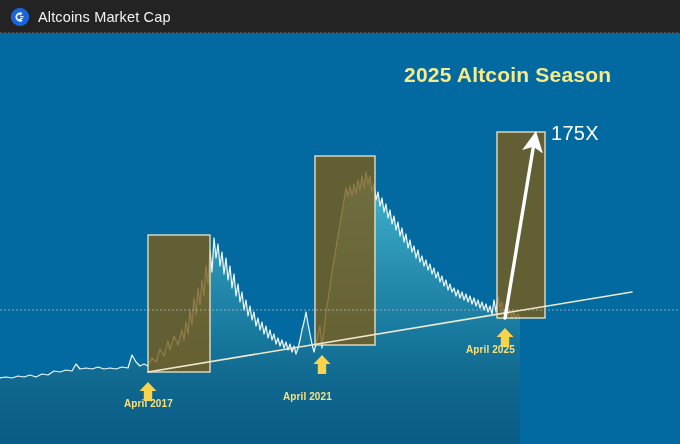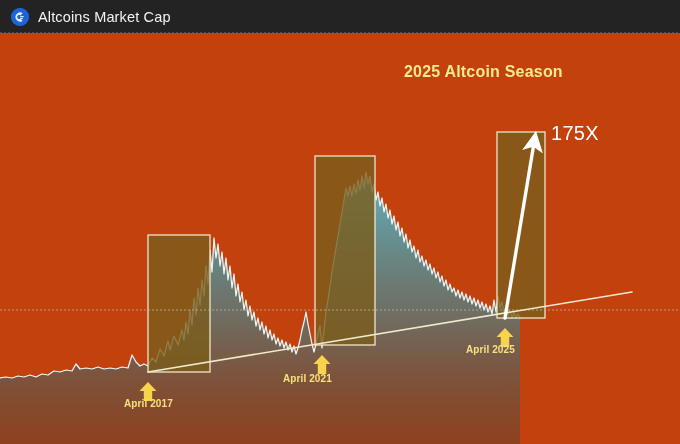--- a/index.html
+++ b/index.html
@@ -4,21 +4,21 @@
 <style>
   html, body {
     margin: 0;
     padding: 0;
     background: #1c1c1c;
   }
   #screen {
     position: relative;
     width: 680px;
     height: 444px;
-    background: #c2410c;
+    background: #0369a1;
     overflow: hidden;
     font-family: "Liberation Sans", sans-serif;
     -webkit-font-smoothing: antialiased;
   }
 
   
   #header {
     position: absolute;
     left: 0; top: 0;
     width: 680px;
@@ -76,41 +76,41 @@
 
   
   .overlay-text {
     position: absolute;
     white-space: nowrap;
     z-index: 30;
   }
   #season-title {
     left: 404px;
     top: 63px;
-    font-size: 16px;
+    font-size: 21px;
     font-weight: bold;
     color: #f5eb8a;
     letter-spacing: 0.2px;
   }
   #multiplier-label {
     left: 551px;
     top: 122px;
     font-size: 20px;
     font-weight: normal;
     color: #ffffff;
     letter-spacing: 0.3px;
   }
   .date-label {
     font-size: 10px;
     font-weight: bold;
     color: #f7e17e;
     letter-spacing: 0.1px;
   }
   #date-label-0 { left: 124px; top: 398px; }
-  #date-label-1 { left: 283px; top: 373px; }
+  #date-label-1 { left: 283px; top: 391px; }
   #date-label-2 { left: 466px; top: 344px; }
 </style>
 </head>
 <body>
 
 <div id="screen">
 
   <div id="header">
     <span id="logo-icon">
       <svg width="18" height="18" viewBox="0 0 18 18" aria-hidden="true">

